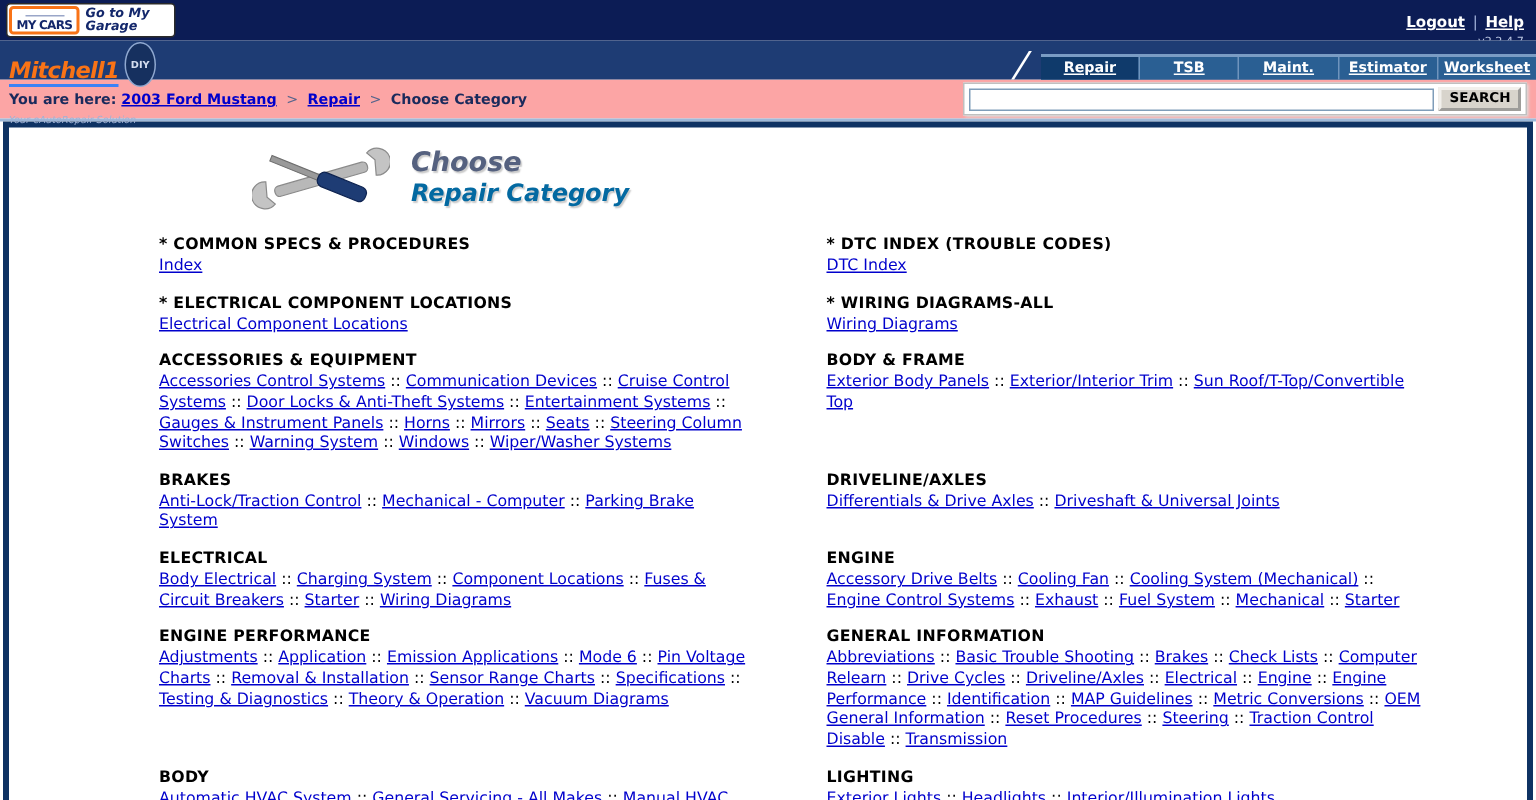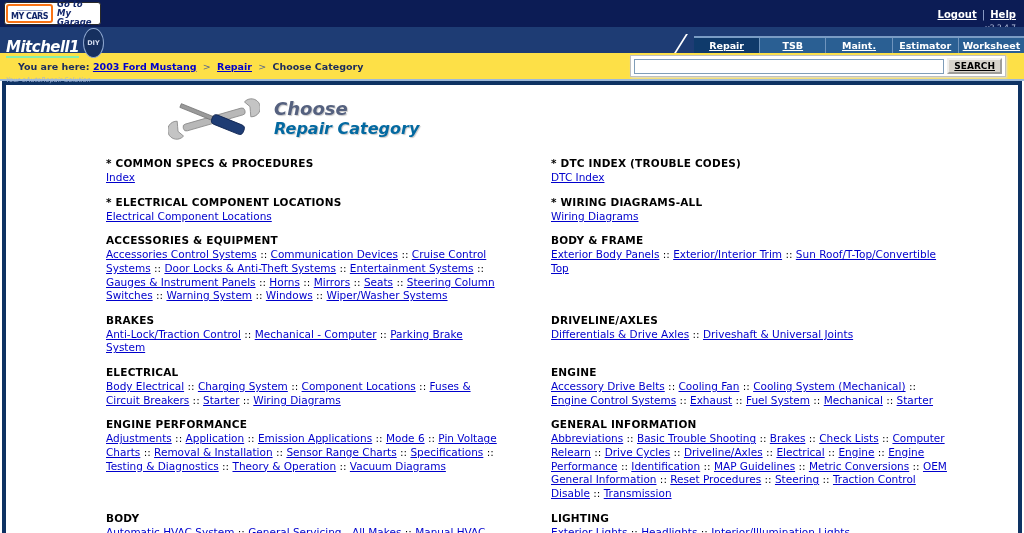--- a/index.html
+++ b/index.html
@@ -4,48 +4,48 @@
 <style>
   * { margin:0; padding:0; box-sizing:border-box; }
   html,body { width:1024px; background:#fff; font-family:"DejaVu Sans","Liberation Sans",sans-serif; }
 
   
   .topbar { height:27px; background:#0c1c55; position:relative; }
   .plate-group { position:absolute; left:4px; top:2px; display:flex; background:#fff; border:1px solid #2a2a2a; border-radius:3px; padding:1px; height:23px; }
   .plate { border:2px solid #f97316; border-radius:3px; padding:0 3px; display:flex; flex-direction:column; justify-content:center; align-items:center; background:#fff; }
   .plate-top { height:4px; width:26px; border-bottom:1px solid #9aa6c8; margin-bottom:1px; }
   .plate-txt { font-size:8px; font-weight:bold; color:#13276b; letter-spacing:-0.5px; white-space:nowrap; }
-  .garage-btn { padding:0 4px; display:flex; align-items:center; font-size:8.5px; font-weight:bold; font-style:italic; color:#13276b; line-height:1.05; width:46px; }
+  .garage-btn { padding:0 4px; display:flex; align-items:center; font-size:8.5px; font-weight:bold; font-style:italic; color:#13276b; line-height:1.05; width:62px; }
   .session-links { position:absolute; right:8px; top:3px; text-align:right; }
   .session-links a { color:#fff; font-size:10px; font-weight:bold; text-decoration:underline; }
   .session-links .pipe { color:#9fb0d8; font-size:10px; }
   .version { color:#b9c4e0; font-size:7.5px; margin-top:1px; }
 
   
   .logobar { height:26px; background:#1e3c74; position:relative; }
   .brand-wrap { position:absolute; left:6px; top:1px; }
   .brand-row { display:flex; align-items:flex-end; gap:4px; }
-  .brand { color:#ffffff; font-size:15px; font-weight:bold; font-style:italic; border-bottom:2px solid #86efac; line-height:1.0; padding-bottom:1px; letter-spacing:-0.5px;}
+  .brand { color:#f97316; font-size:15px; font-weight:bold; font-style:italic; border-bottom:2px solid #3b82f6; line-height:1.0; padding-bottom:1px; letter-spacing:-0.5px;}
   .diy-badge { border:1px solid #8fa8d0; border-radius:50%; color:#d4ddef; font-size:6.5px; font-weight:bold; padding:10px 3px; background:#16305f; }
   .tagline { color:#9fb2d6; font-size:6.5px; font-style:italic; margin-top:18px; }
 
   .tabs-strip { position:absolute; right:0; bottom:0; width:330px; height:17px; background:#2a5f93; border-top:2px solid #7a9cc4; display:flex; }
   .tabs-strip::before { content:""; position:absolute; left:-14px; bottom:0; width:2px; height:19px; background:#fff; transform:skewX(-32deg); }
   .tab { flex:1; display:flex; align-items:center; justify-content:center; font-size:9.5px; font-weight:bold; color:#fff; text-decoration:underline; border-left:1px solid #6f94bd; cursor:pointer; }
   .tab:first-child { border-left:none; }
   .tab.active { background:#0f3a6b; }
 
   
-  .crumbrow { height:26px; background:#fde047; display:flex; justify-content:space-between; align-items:center; padding:0 18px; }
+  .crumbrow { height:26px; background:#fca5a5; display:flex; justify-content:space-between; align-items:center; padding:0 6px; }
   .crumbs { font-size:9.5px; color:#1a2a5c; font-weight:bold; }
   .crumbs a { color:#0000cc; text-decoration:underline; font-weight:bold; }
   .crumbs .sep { color:#55648c; padding:0 3px; font-weight:normal; }
   .search-panel { display:flex; align-items:center; gap:3px; border:1px solid #c0c0c0; background:#fff; padding:2px 3px; box-shadow:1px 1px 2px #ddd; }
   .search-panel input { width:310px; height:15px; border:1px solid #7f9db9; font-size:10px; padding:0 2px; }
-  .search-btn { font-size:9px; font-weight:bold; color:#000; background:#d8d4cc; border:2px outset #f2f0ec; padding:1px 5px; cursor:pointer; font-family:inherit;text-decoration:underline; }
+  .search-btn { font-size:9px; font-weight:bold; color:#000; background:#d8d4cc; border:2px outset #f2f0ec; padding:1px 5px; cursor:pointer; font-family:inherit; }
 
   
   .content-outer { border-top:2px solid #9db9d9; }
   .content { margin:0 2px; border:4px solid #0e3263; background:#fff; min-height:410px; padding-bottom:6px; }
 
   .title-block { display:flex; align-items:center; gap:14px; margin:10px 0 6px 162px; }
   .title-text { font-style:italic; font-weight:bold; line-height:1.15; text-shadow:1px 1px 1px #c9c9c9; }
   .title-line1 { font-size:18px; color:#55617f; }
   .title-line2 { font-size:16px; color:#0369a1; }
 

